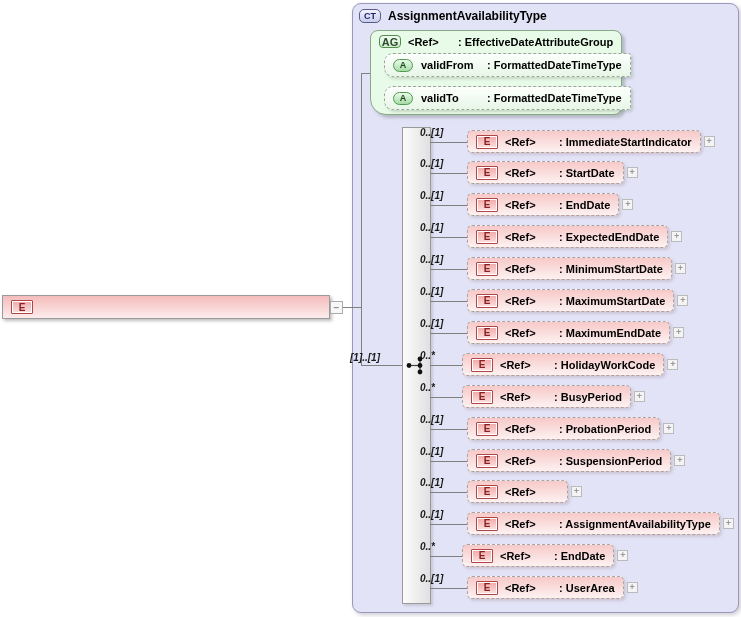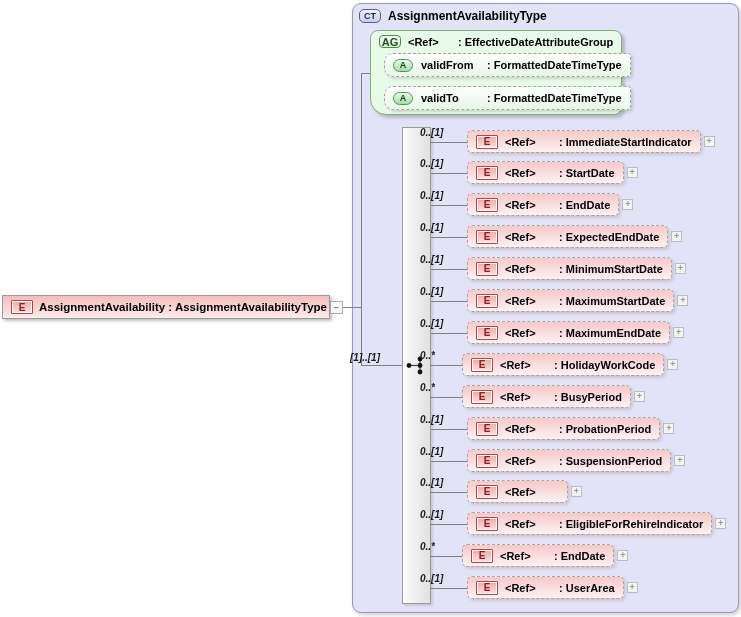--- a/index.html
+++ b/index.html
@@ -99,21 +99,20 @@
     <line x1="15" y1="4" x2="15" y2="17" stroke="#444444" stroke-width="1.2"></line>
     <circle cx="4" cy="10.5" r="2.4" fill="#111111"></circle>
     <circle cx="15" cy="4" r="2.4" fill="#111111"></circle>
     <circle cx="15" cy="10.5" r="2.4" fill="#111111"></circle>
     <circle cx="15" cy="17" r="2.4" fill="#111111"></circle>
   </svg>
   <div class="card-label" style="left:350px;top:352px;width:48px;">[1]..[1]</div>
 
   <div class="root-box">
     <span class="badge badge-e">E</span>
-    <span class="rlabel">AssignmentAvailability : AssignmentAvailabilityType</span>
   </div>
   <div class="toggle-btn" style="left:330px;top:301px;">−</div>
 
   <div id="rows">
       <div class="hline" style="left: 430px; top: 142px; width: 37px;"></div>
       <div class="card-label" style="left: 420px; top: 127px; width: 44px;">0..[1]</div>
   <div class="row-wrap" style="left: 467px; top: 130px;">
     <div class="el-box">
       <span class="badge badge-e">E</span>
       <span class="ref">&lt;Ref&gt;</span>
@@ -229,21 +228,21 @@
       <span class="ref">&lt;Ref&gt;</span>
     </div>
     <span class="plus-btn">+</span>
   </div>
 <div class="hline" style="left: 430px; top: 524px; width: 37px;"></div>
       <div class="card-label" style="left: 420px; top: 509px; width: 44px;">0..[1]</div>
   <div class="row-wrap" style="left: 467px; top: 512px;">
     <div class="el-box">
       <span class="badge badge-e">E</span>
       <span class="ref">&lt;Ref&gt;</span>
-      <span class="ename">: EligibleForRehireIndicator</span>
+      <span class="ename">: AssignmentAvailabilityType</span>
     </div>
     <span class="plus-btn">+</span>
   </div>
 <div class="hline" style="left: 430px; top: 556px; width: 32px;"></div>
       <div class="card-label" style="left: 420px; top: 541px; width: 44px;">0..*</div>
   <div class="row-wrap" style="left: 462px; top: 544px;">
     <div class="el-box">
       <span class="badge badge-e">E</span>
       <span class="ref">&lt;Ref&gt;</span>
       <span class="ename">: EndDate</span>

